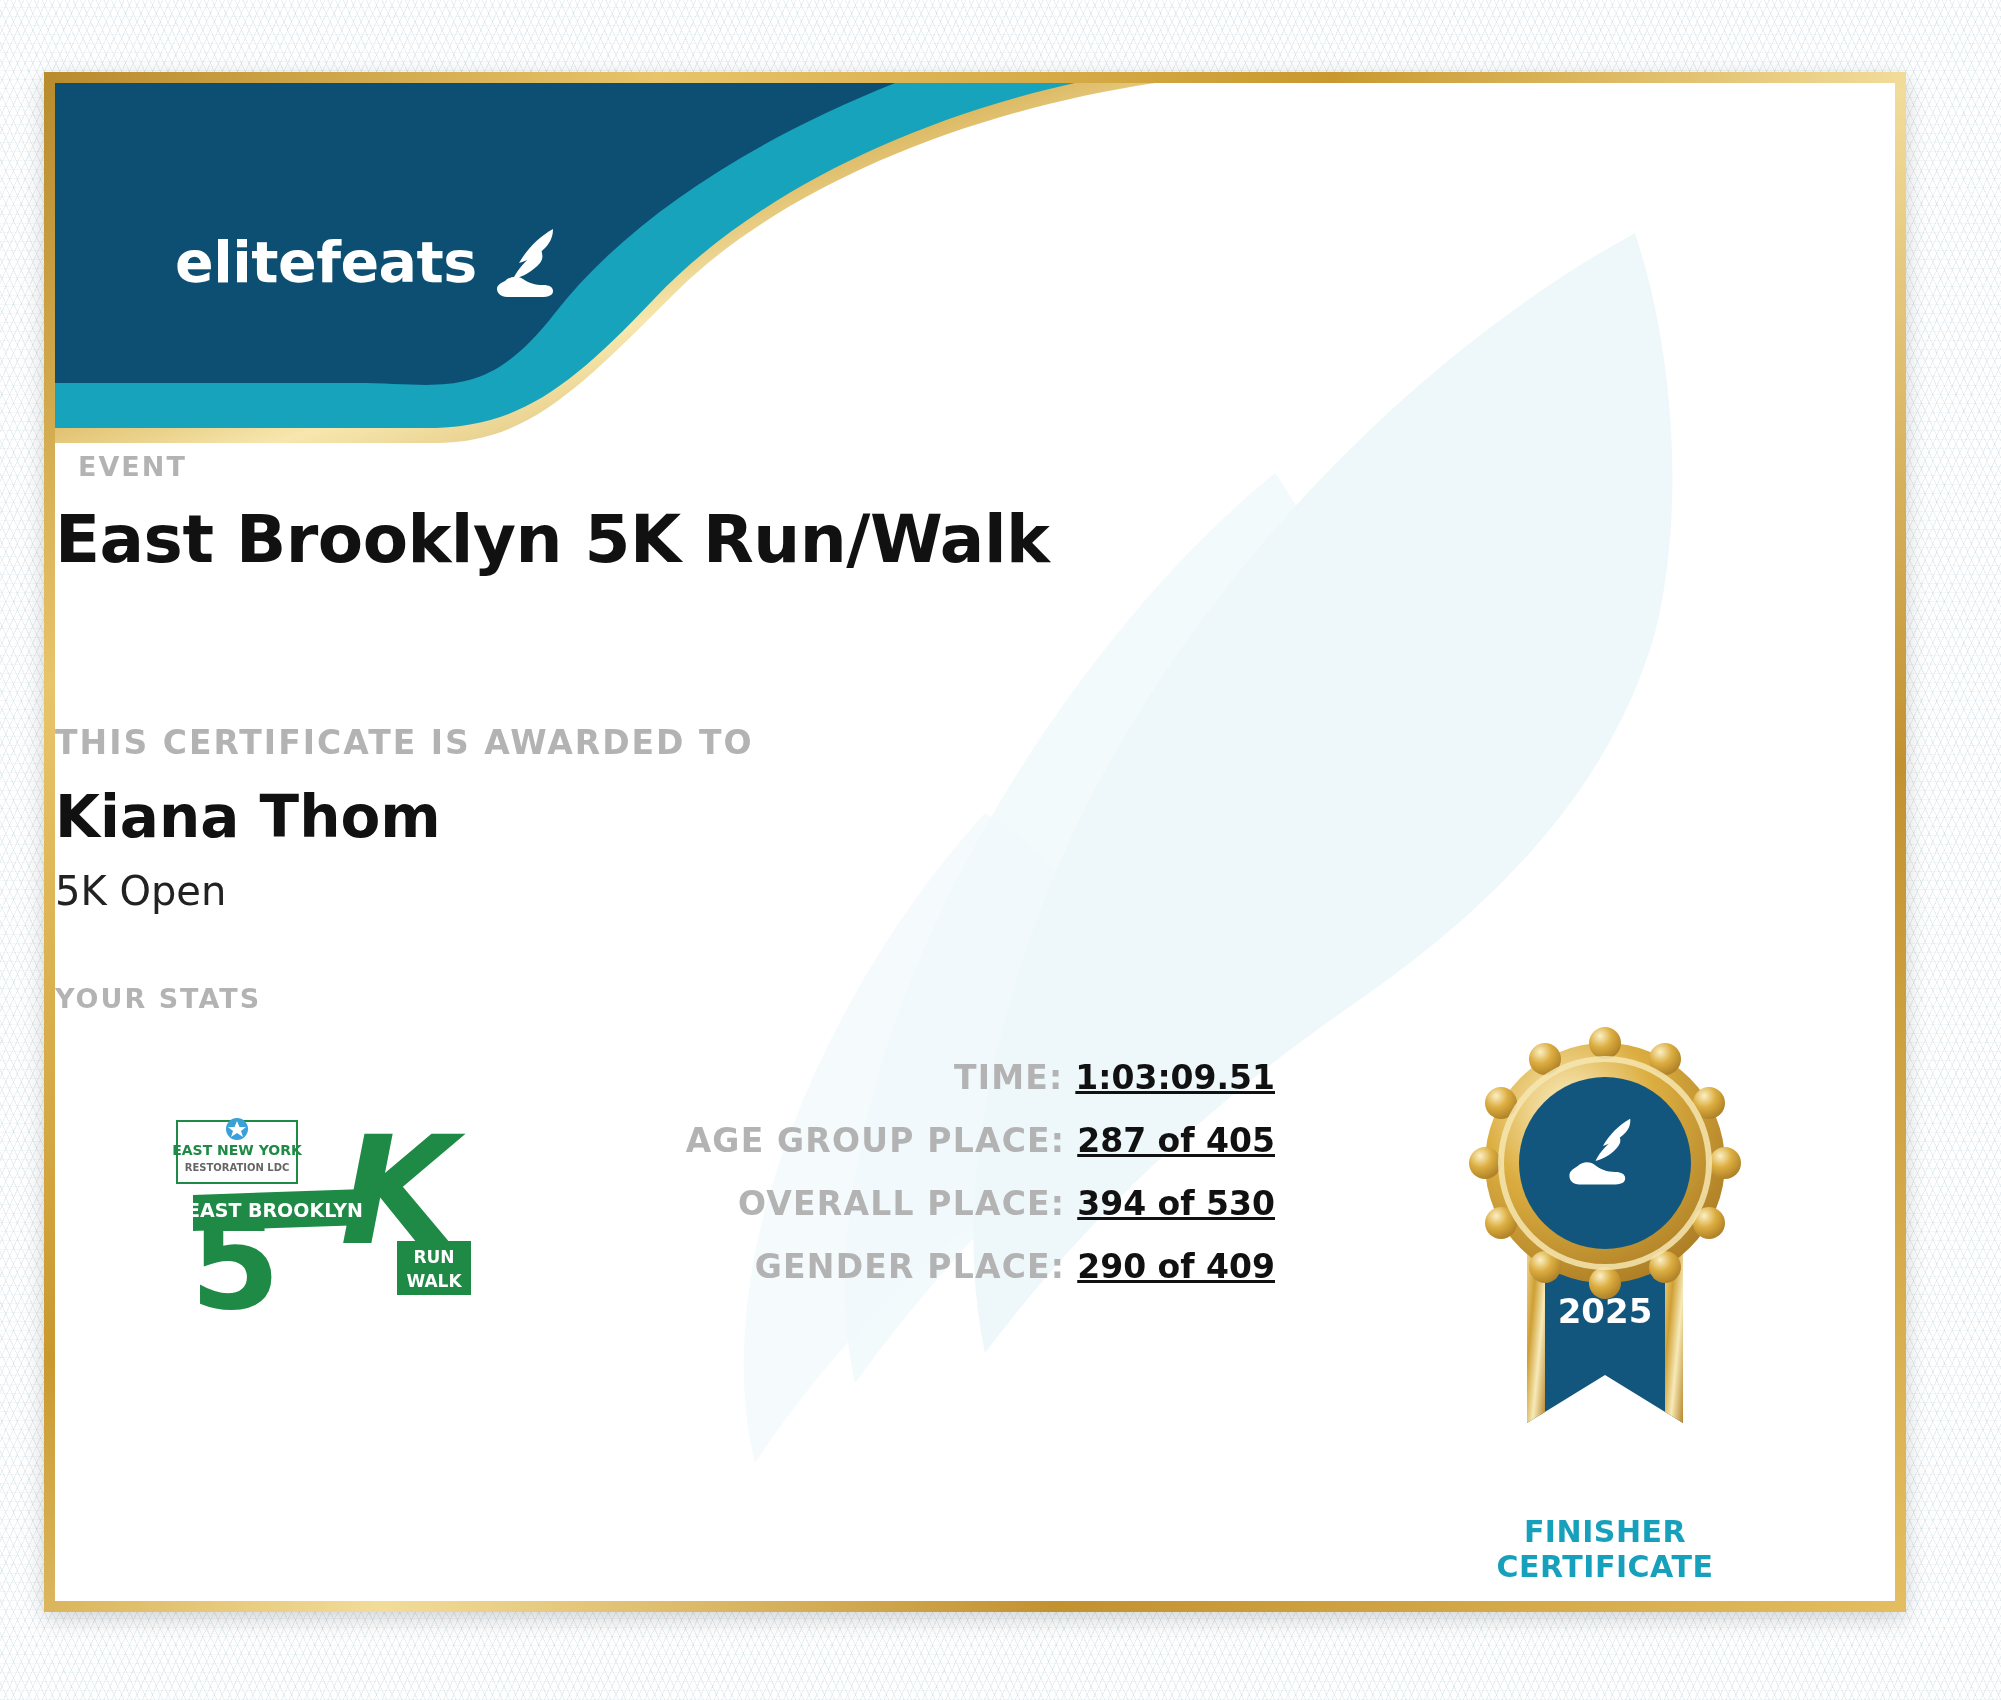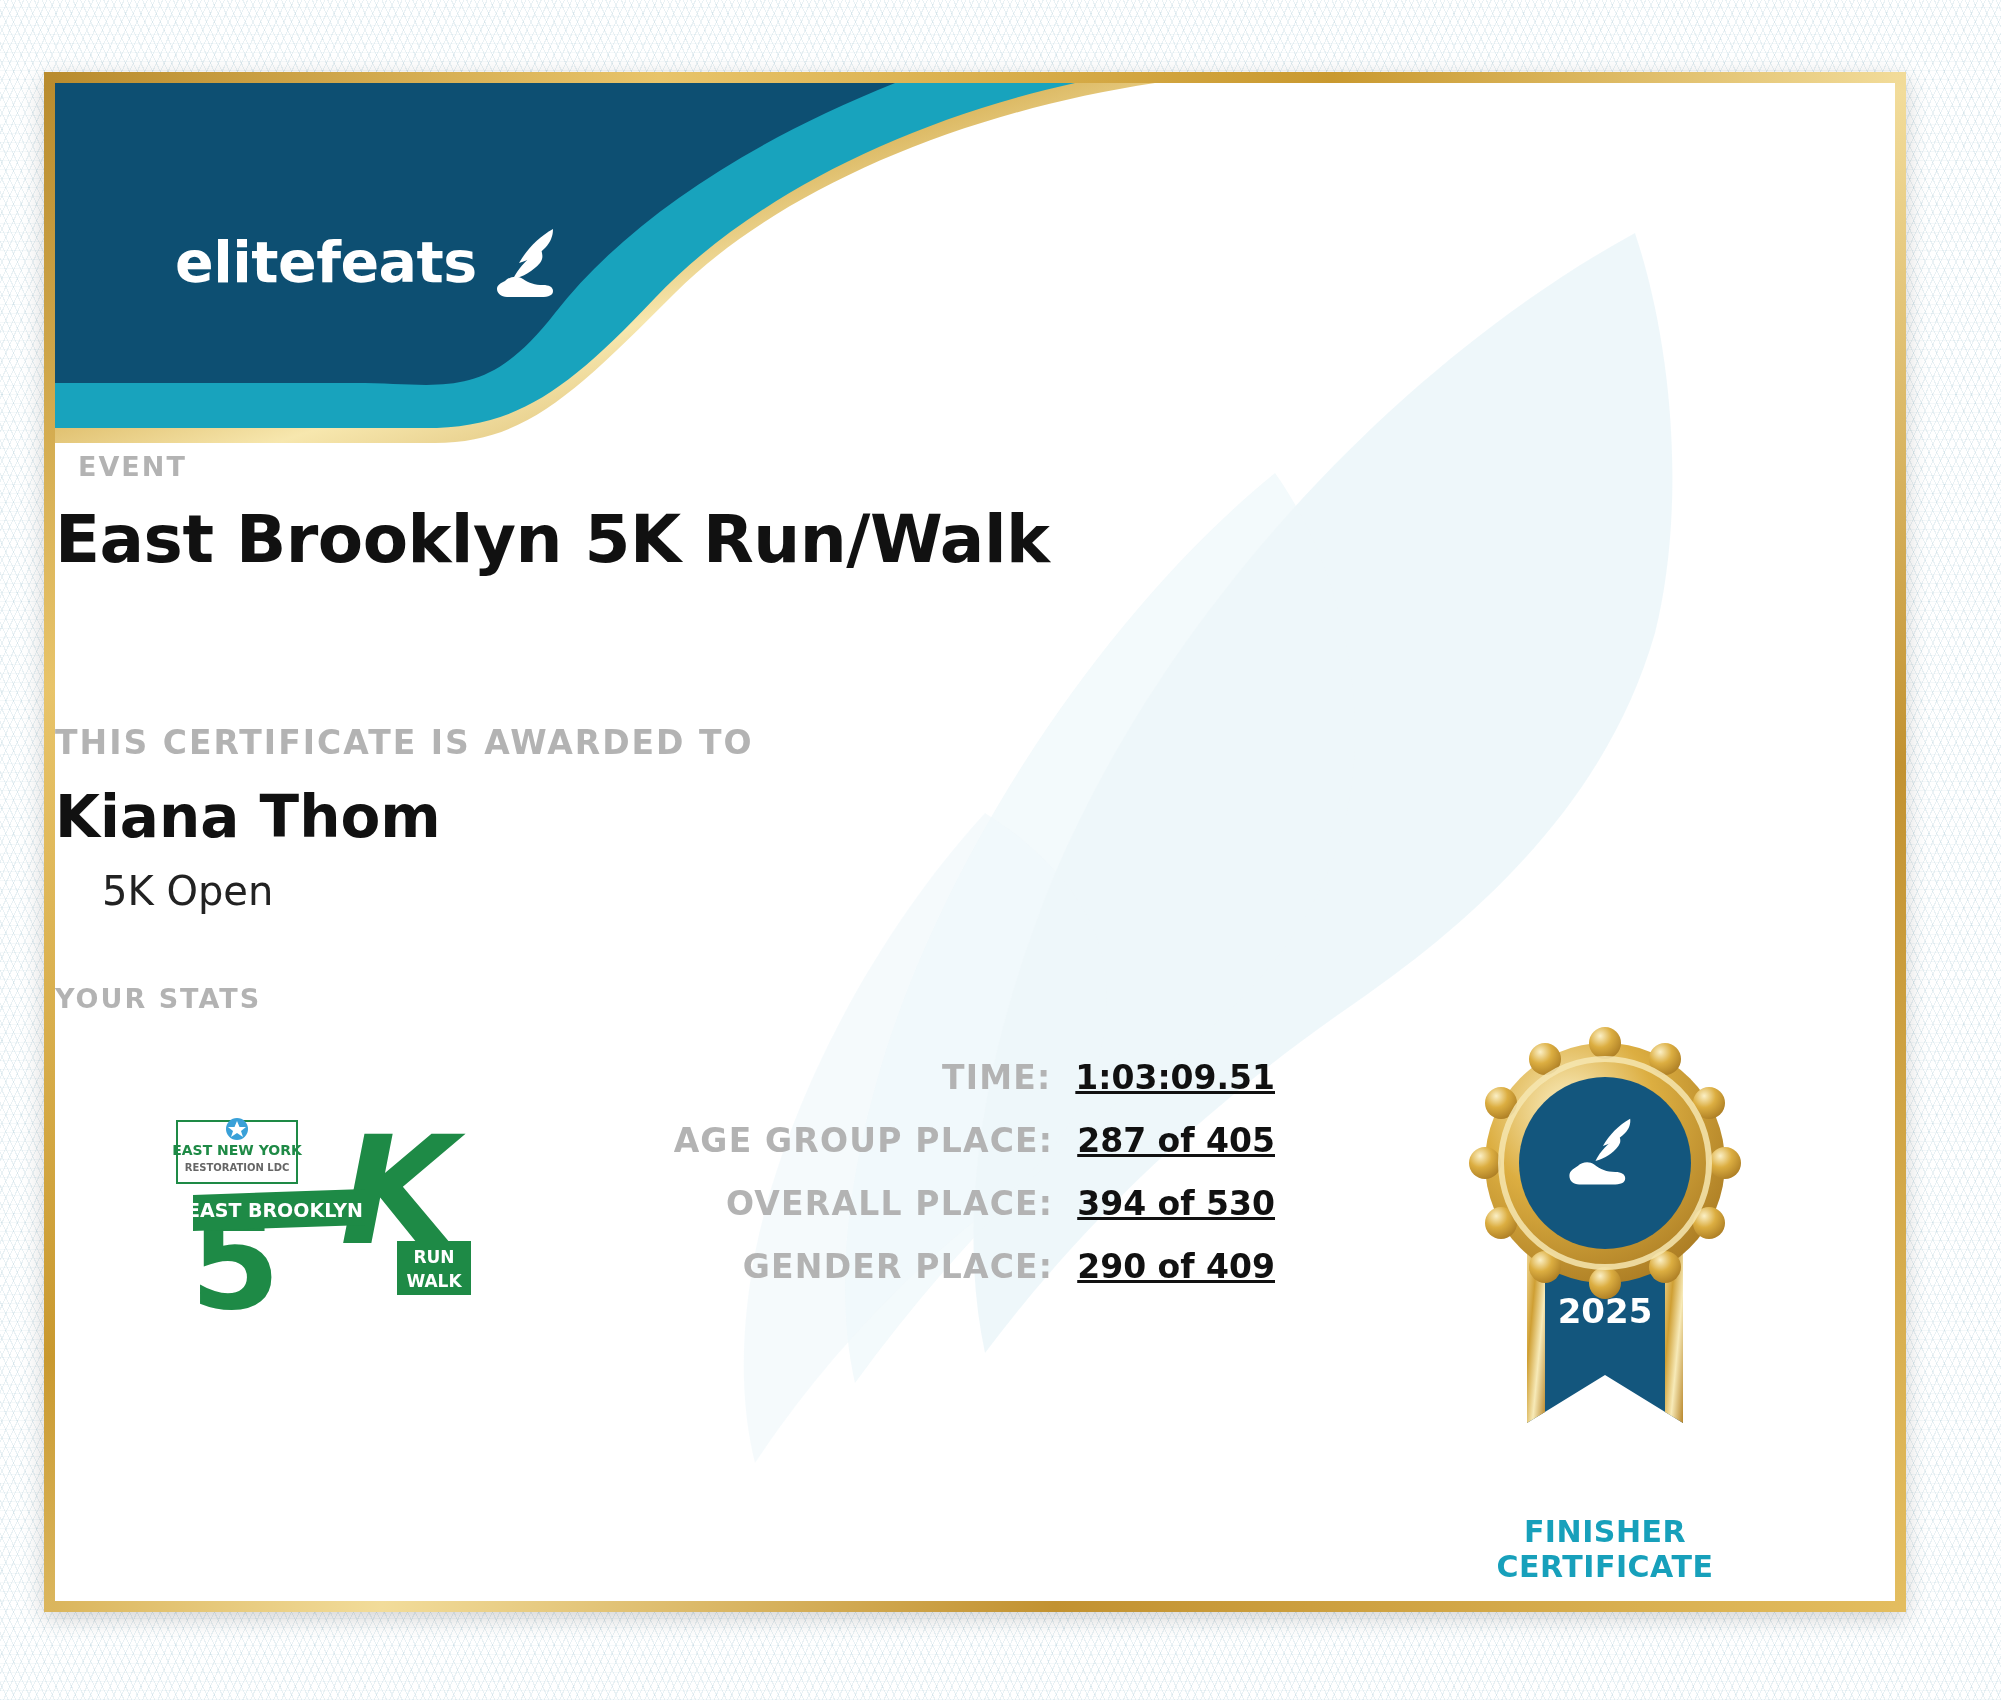--- a/index.html
+++ b/index.html
@@ -78,35 +78,35 @@
   .label {
     color: #b3b3b3;
     letter-spacing: 2px;
     font-weight: bold;
   }
   .event-label { position: absolute; left: 0; top: 368px; width: 1840px; font-size: 27px; margin-left: 23px; }
   .event-name  { position: absolute; left: 0; top: 418px; width: 1568px; font-size: 66px; font-weight: bold; color: #111111; letter-spacing: -0.5px; }
 
   .awarded-label { position: absolute; left: 0; top: 640px; width: 1840px; font-size: 33px; }
   .recipient      { position: absolute; left: 0; top: 700px; width: 1840px; font-size: 58px; font-weight: bold; color: #111111; }
-  .division       { position: absolute; left: 0; top: 785px; width: 1840px; font-size: 40px; color: #222222; padding-left: 47px; }
+  .division       { position: absolute; left: 0; top: 785px; width: 1840px; font-size: 40px; color: #222222; }
 
   .stats-label { position: absolute; left: 0; top: 900px; width: 1848px; font-size: 27px; }
 
   .stats {
     position: absolute;
     left: 380px;
     top: 975px;
     width: 840px;
   }
   .stat-row {
     display: flex;
     justify-content: flex-end;
     align-items: baseline;
-    gap: 24px;
+    gap: 12px;
     margin-bottom: 24px;
     font-size: 33px;
   }
   .stat-key {
     color: #b3b3b3;
     letter-spacing: 1.2px;
     font-weight: bold;
   }
   .stat-val {
     color: #111111;

